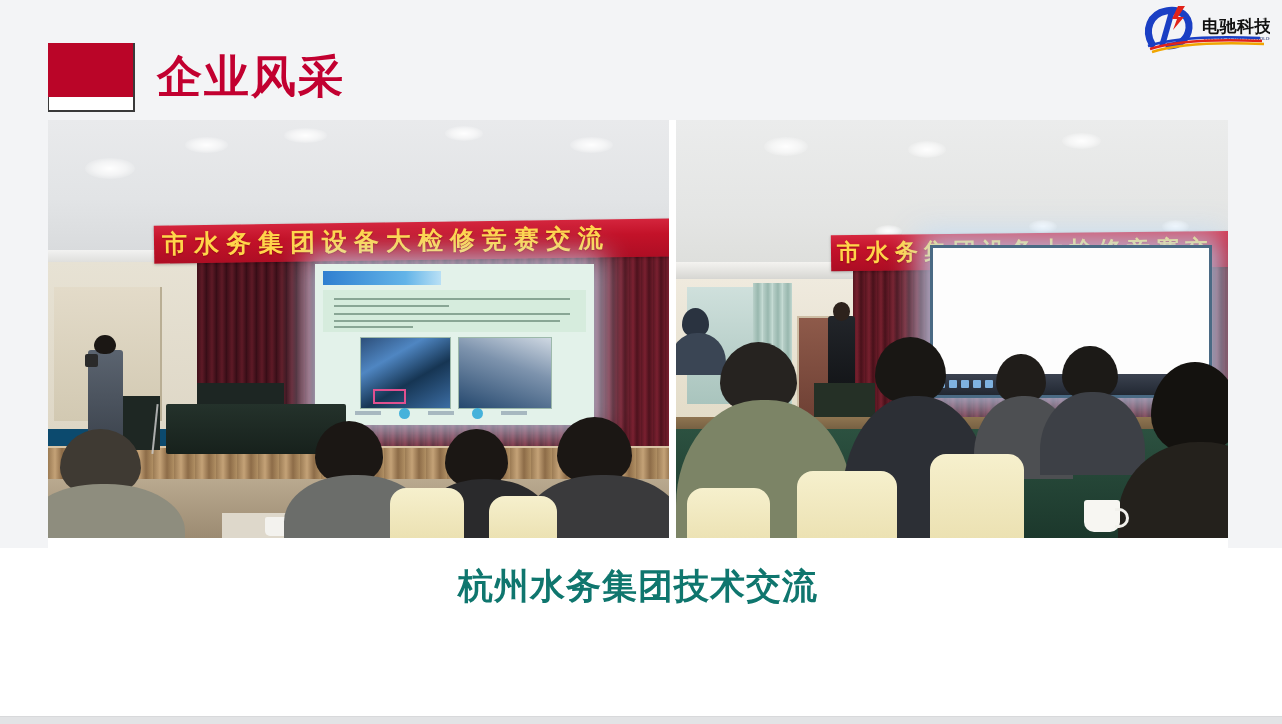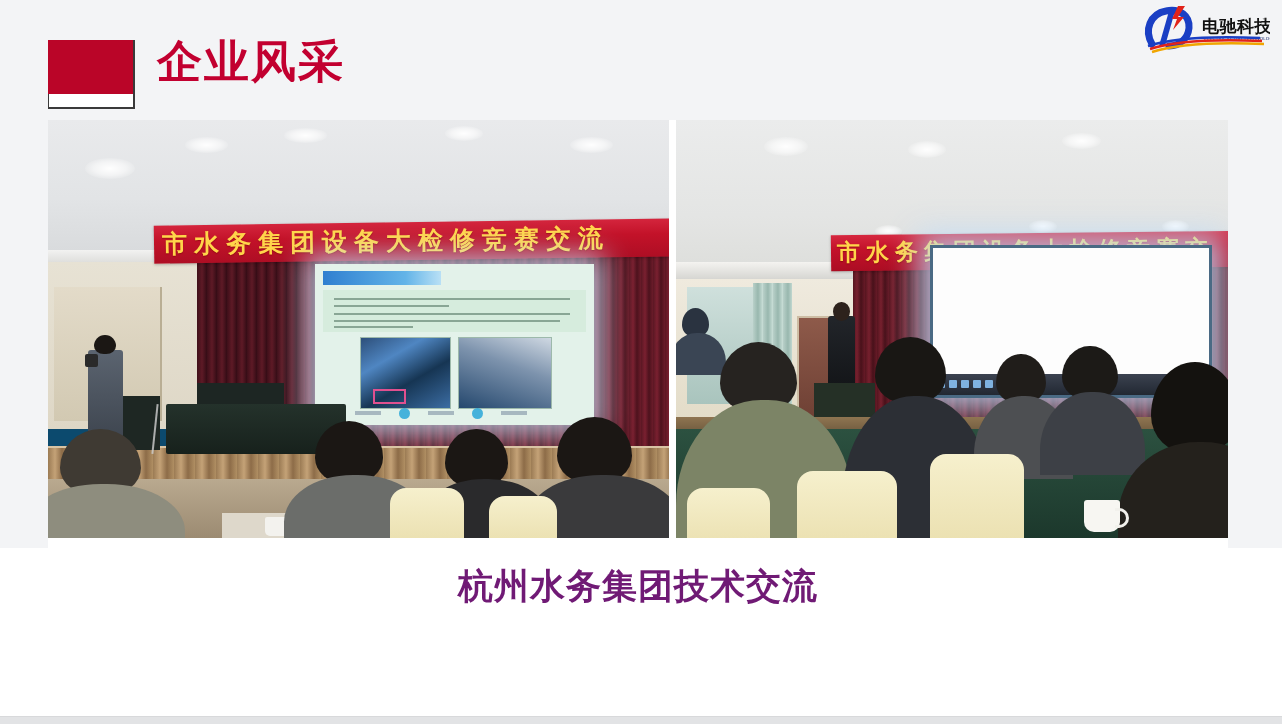--- a/index.html
+++ b/index.html
@@ -43,20 +43,21 @@
   }
   .brand-logo svg { display: block; }
 
   
   .title-row {
     position: absolute;
     left: 48px;
     top: 40px;
     height: 74px;
     display: flex;
+    align-items: center;
   }
   .title-badge {
     position: relative;
     width: 87px;
     height: 69px;
     background: #ba0528;
     border-right: 2px solid #3a3a3a;
     border-bottom: 2px solid #3a3a3a;
     box-sizing: border-box;
   }
@@ -112,21 +113,21 @@
     position: absolute;
     left: 0;
     top: 418px;
     width: 1180px;
     height: 96px;
     display: flex;
     align-items: center;
     justify-content: center;
   }
   .caption-text {
-    color: #701a75;
+    color: #0f766e;
     font-family: "Liberation Serif", "DejaVu Serif", serif;
     font-size: 35px;
     font-weight: 700;
     letter-spacing: 1px;
     white-space: nowrap;
   }
 
   
   .p1 { background: #0c4a6e; }
   .p1-ceiling {

